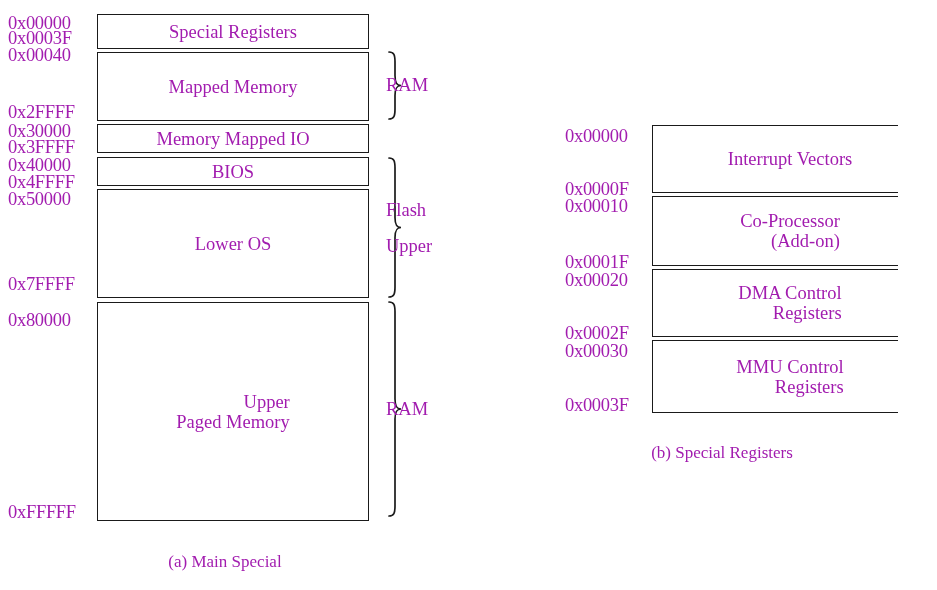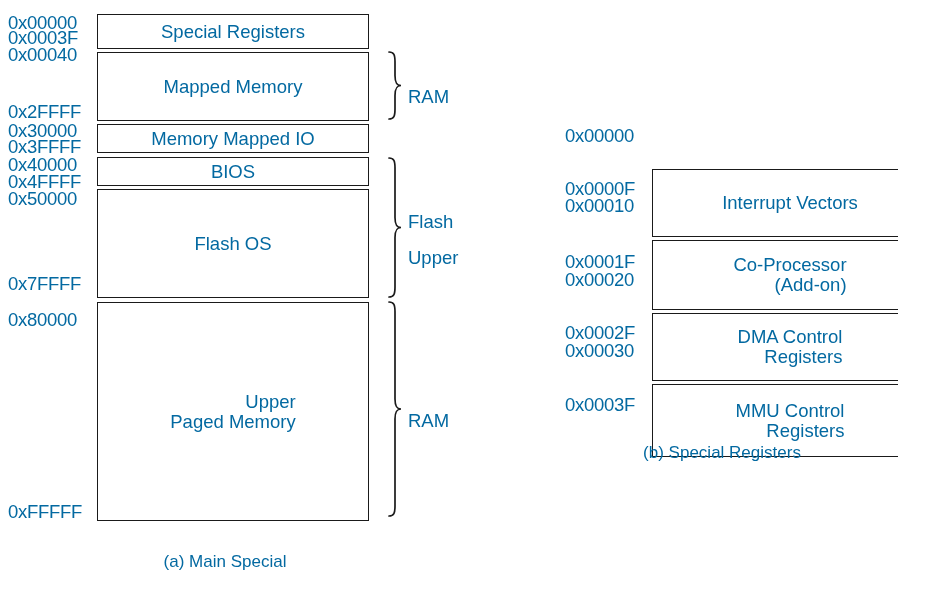--- a/index.html
+++ b/index.html
@@ -6,22 +6,22 @@
     margin: 0;
     padding: 0;
     background: #ffffff;
   }
   .figure {
     position: relative;
     width: 898px;
     height: 590px;
     background: #ffffff;
     overflow: hidden;
-    font-family: Liberation Sans, sans-serif;
-    color: #0369a1;
+    font-family: Liberation Serif, serif;
+    color: #a21caf;
   }
   .addr {
     position: absolute;
     left: 8px;
     font-size: 18.5px;
     line-height: 16px;
     white-space: nowrap;
     letter-spacing: -0.3px;
   }
   .addr.r { left: 565px; }
@@ -32,38 +32,37 @@
     background: #ffffff;
     display: flex;
     align-items: center;
     justify-content: center;
     text-align: right;
     font-size: 18.5px;
     line-height: 20px;
     white-space: pre-line;
   }
   .membox.l { left: 97px; width: 272px; }
-  .membox.rr { left: 652px; width: 276px; margin-top: 44px; }
+  .membox.rr { left: 652px; width: 276px; }
   .brace {
     position: absolute;
     overflow: visible;
   }
   .brace path {
     fill: none;
     stroke: #1a1a1a;
     stroke-width: 1.7;
     stroke-linecap: round;
   }
   .brace-label {
     position: absolute;
-    left: 408px;
+    left: 386px;
     font-size: 18.5px;
     line-height: 20px;
     white-space: pre-line;
-    margin-top: 12px;
   }
   .brace-label.tall { line-height: 36px; }
   .caption {
     position: absolute;
     width: 300px;
     text-align: center;
     font-size: 17px;
     line-height: 22px;
     white-space: nowrap;
   }
@@ -85,21 +84,21 @@
     <div class="addr" style="top:174px">0x4FFFF</div>
     <div class="addr" style="top:191px">0x50000</div>
     <div class="addr" style="top:276px">0x7FFFF</div>
     <div class="addr" style="top:312px">0x80000</div>
     <div class="addr" style="top:504px">0xFFFFF</div>
 
     <div class="membox l" style="top:14px;height:35px">Special Registers</div>
     <div class="membox l" style="top:52px;height:69px">Mapped Memory</div>
     <div class="membox l" style="top:124px;height:29px">Memory Mapped IO</div>
     <div class="membox l" style="top:157px;height:29px">BIOS</div>
-    <div class="membox l" style="top:189px;height:109px">Flash OS</div>
+    <div class="membox l" style="top:189px;height:109px">Lower OS</div>
     <div class="membox l" style="top:302px;height:219px">Upper
 Paged Memory</div>
 
     <svg class="brace" style="left:386px;top:52px" width="15" height="67" viewBox="0 0 15 67">
       <path d="M3 0 C8 0 9 3 9 10 L9 23.5 C9 30.5 10.5 33.5 15 33.5 C10.5 33.5 9 36.5 9 43.5 L9 57 C9 64 8 67 3 67"></path>
     </svg>
     <svg class="brace" style="left:386px;top:158px" width="15" height="139" viewBox="0 0 15 139">
       <path d="M3 0 C8 0 9 3 9 10 L9 59.5 C9 66.5 10.5 69.5 15 69.5 C10.5 69.5 9 72.5 9 79.5 L9 129 C9 136 8 139 3 139"></path>
     </svg>
     <svg class="brace" style="left:386px;top:302px" width="15" height="214" viewBox="0 0 15 214">

